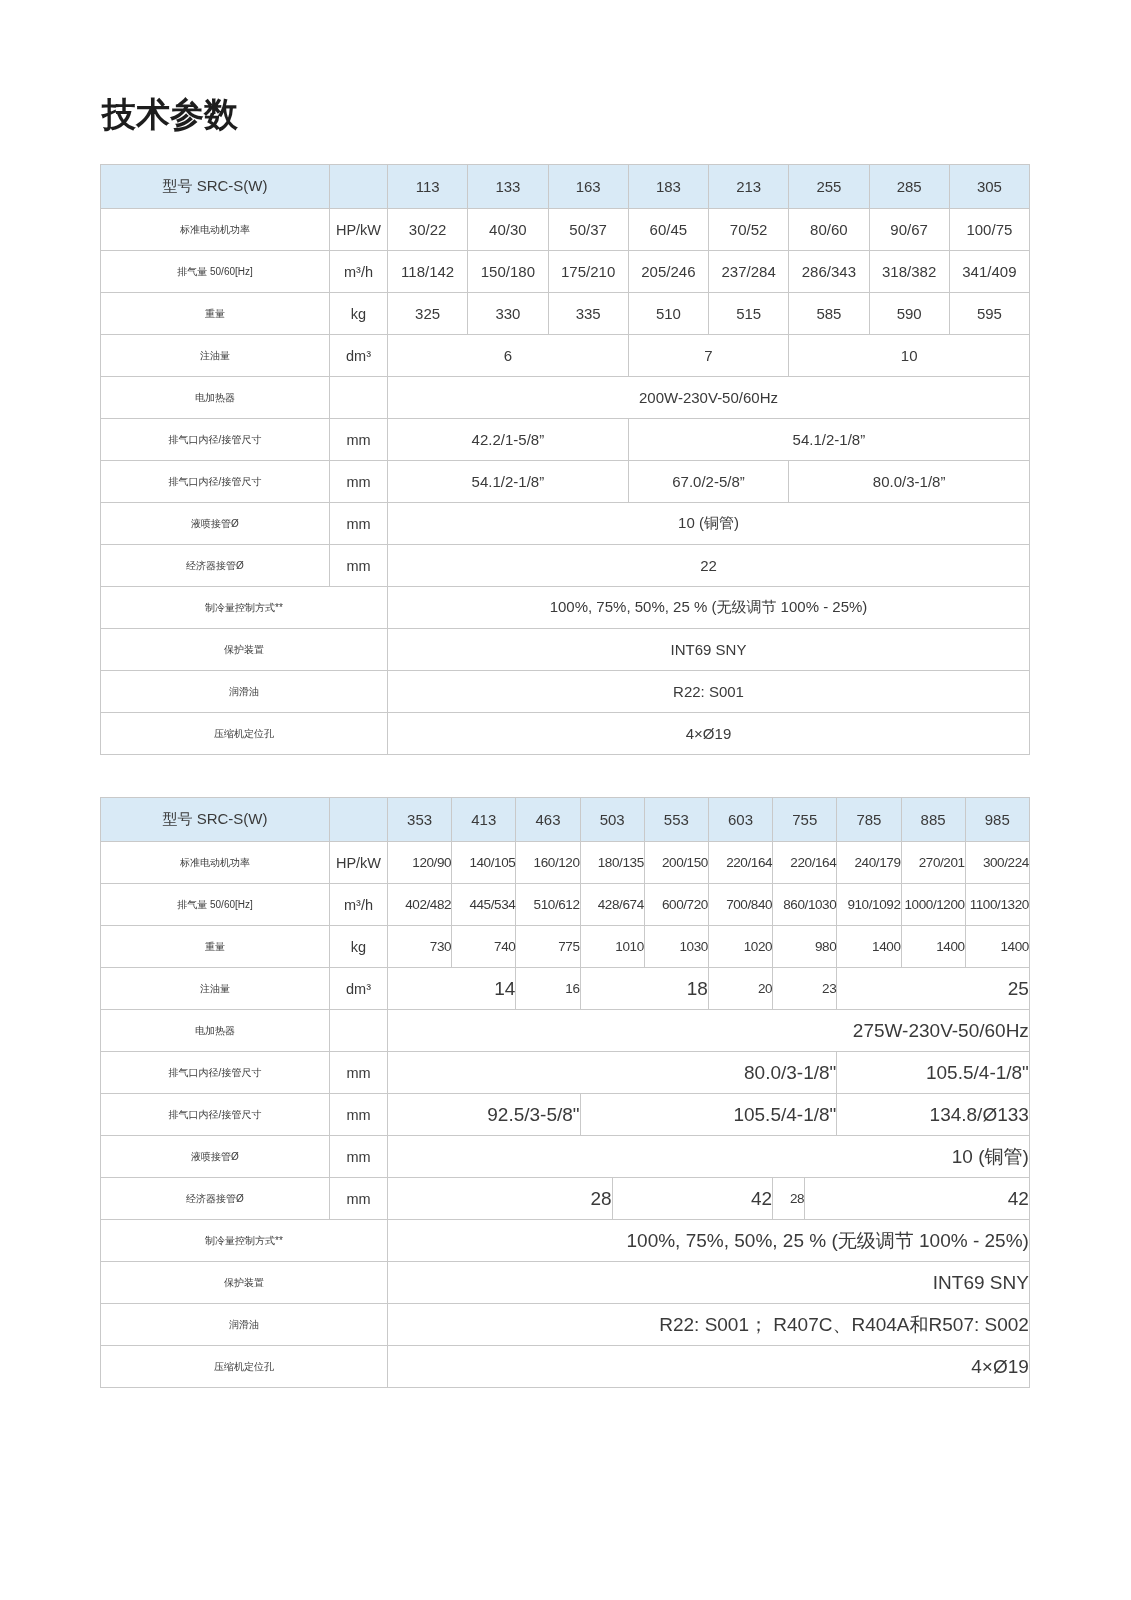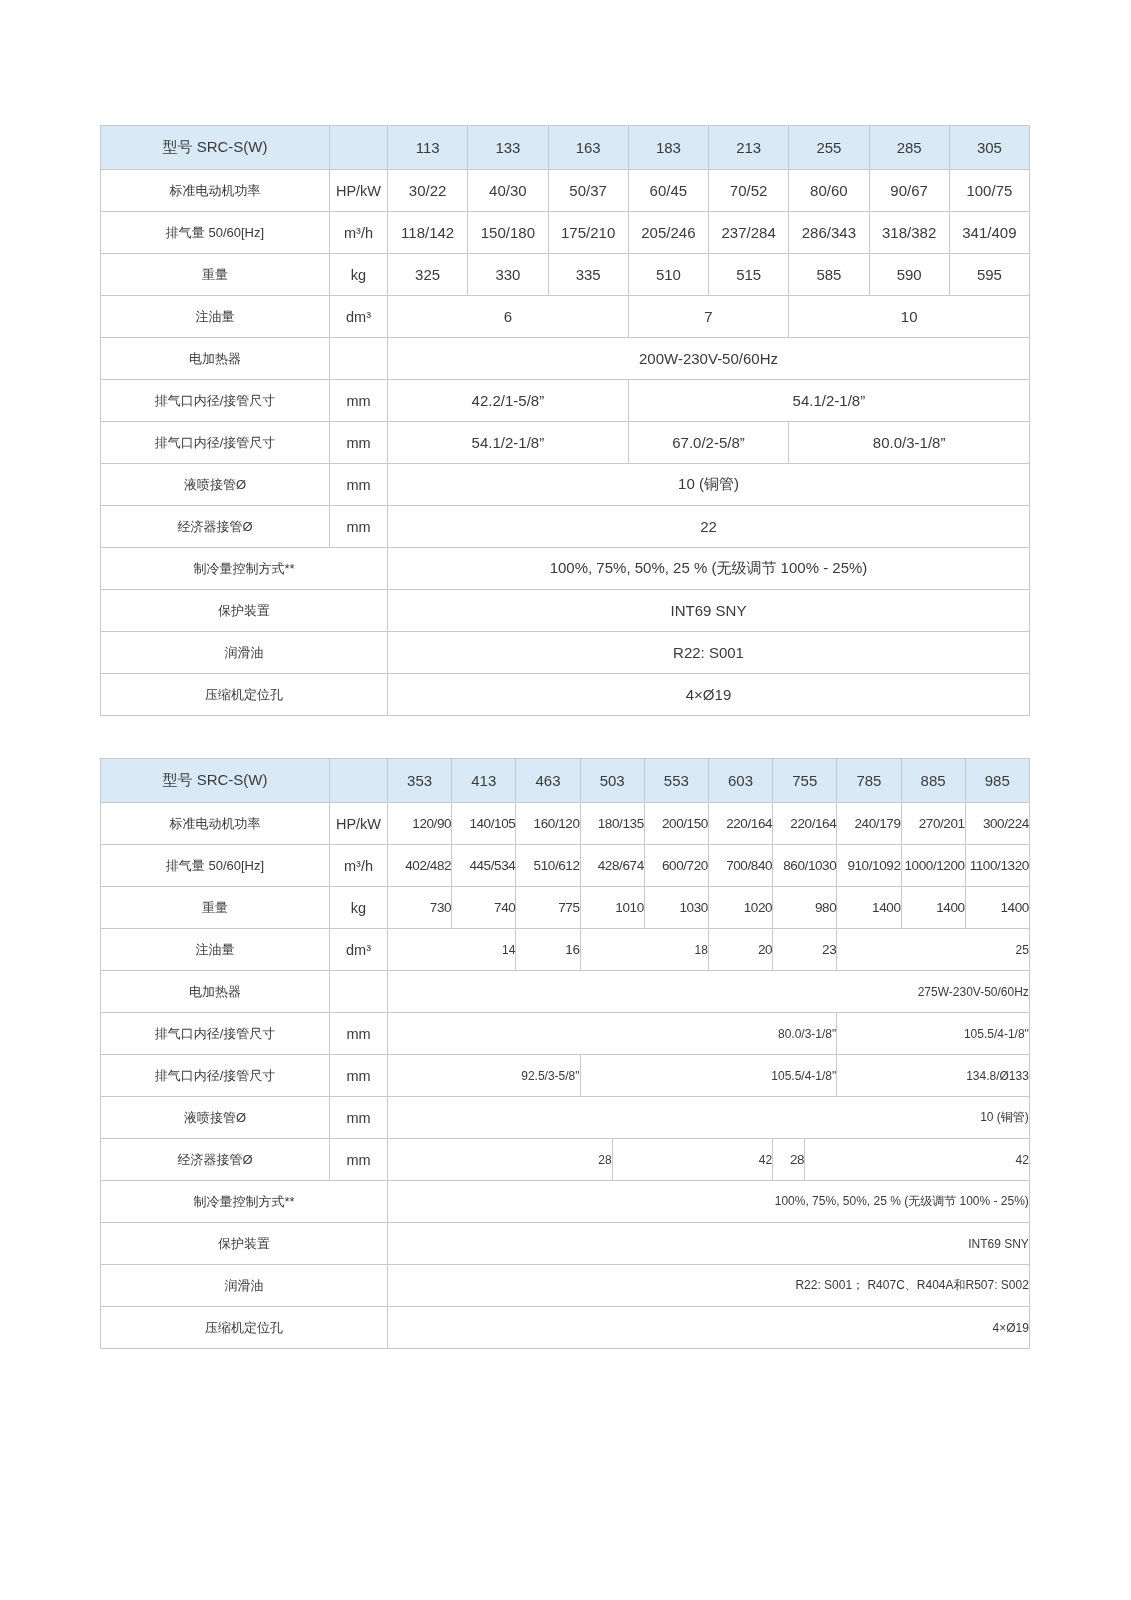--- a/index.html
+++ b/index.html
@@ -34,39 +34,40 @@
     white-space: nowrap;
     overflow: visible;
     font-size: 15px;
     color: var(--text, #3a3a3a);
   }
   table.spec tr.head td {
     background: var(--header-bg, #d9eaf6);
     height: 43px;
     font-size: 15px;
   }
-  table.spec td.label { font-size: 13px; }
+  table.spec td.label { font-size: 10px; }
   table.spec td.unit  { font-size: 14.5px; }
   
   .t2 td.v { font-size: 13.5px; letter-spacing: -0.4px; text-align: right; }
-  .t2 td.v.wide { font-size: 12px; letter-spacing: 0; }
+  .t2 td.v.wide { font-size: 19px; letter-spacing: 0; }
   
   table.spec td.sl { border-left-color: var(--border-strong, #8a8a8a); }
   .footnote {
     margin: 35px 0 0 7px;
     font-size: 12.5px;
     color: #3f3f3f;
   }
   .footnote .idx { margin-right: 13px; }
 </style>
 </head>
 <body>
 
 <div class="page">
 
+  <h1 class="title">技术参数</h1>
 
   <section class="tbl-wrap" id="tbl1">
     <table class="spec t1">
         <colgroup>
           <col style="width: 229px;">
           <col style="width: 58px;">
           <col style="width: 40.125px;">
           <col style="width: 40.125px;">
           <col style="width: 40.125px;">
           <col style="width: 40.125px;">

